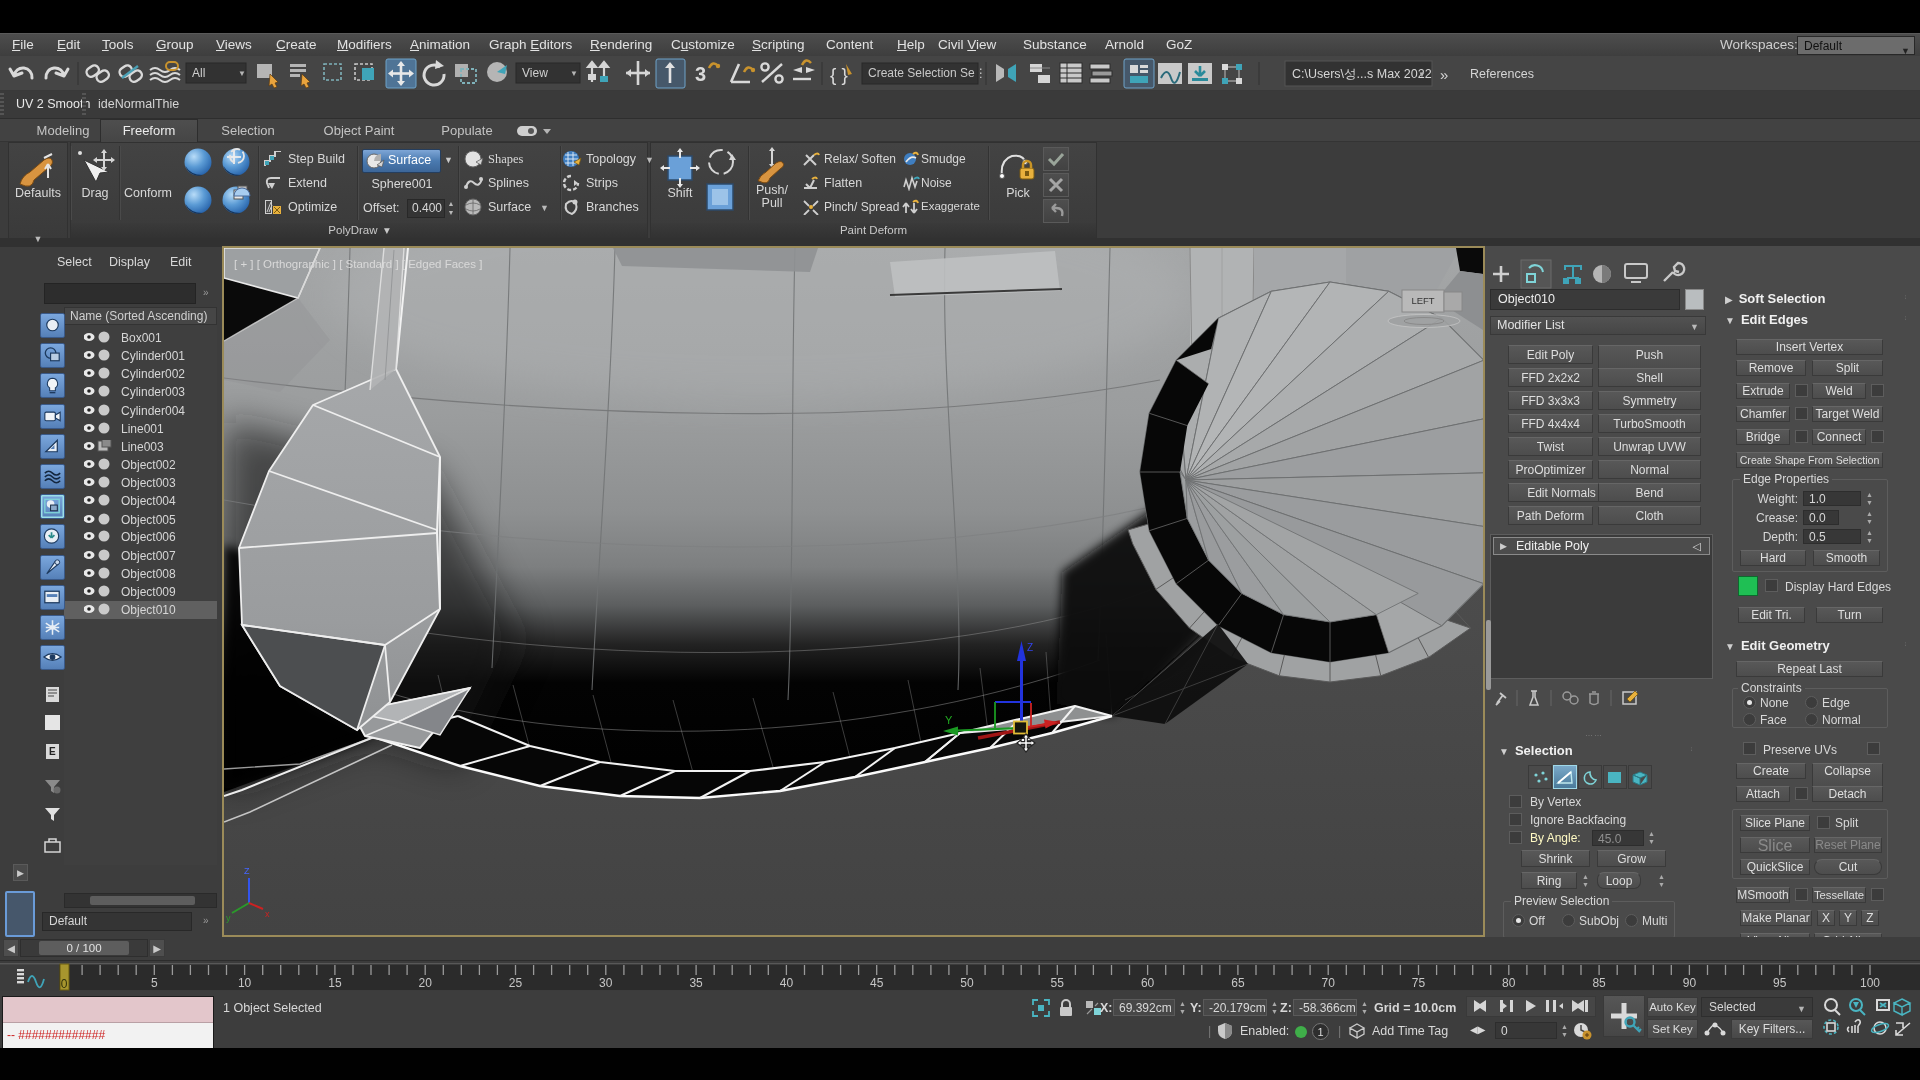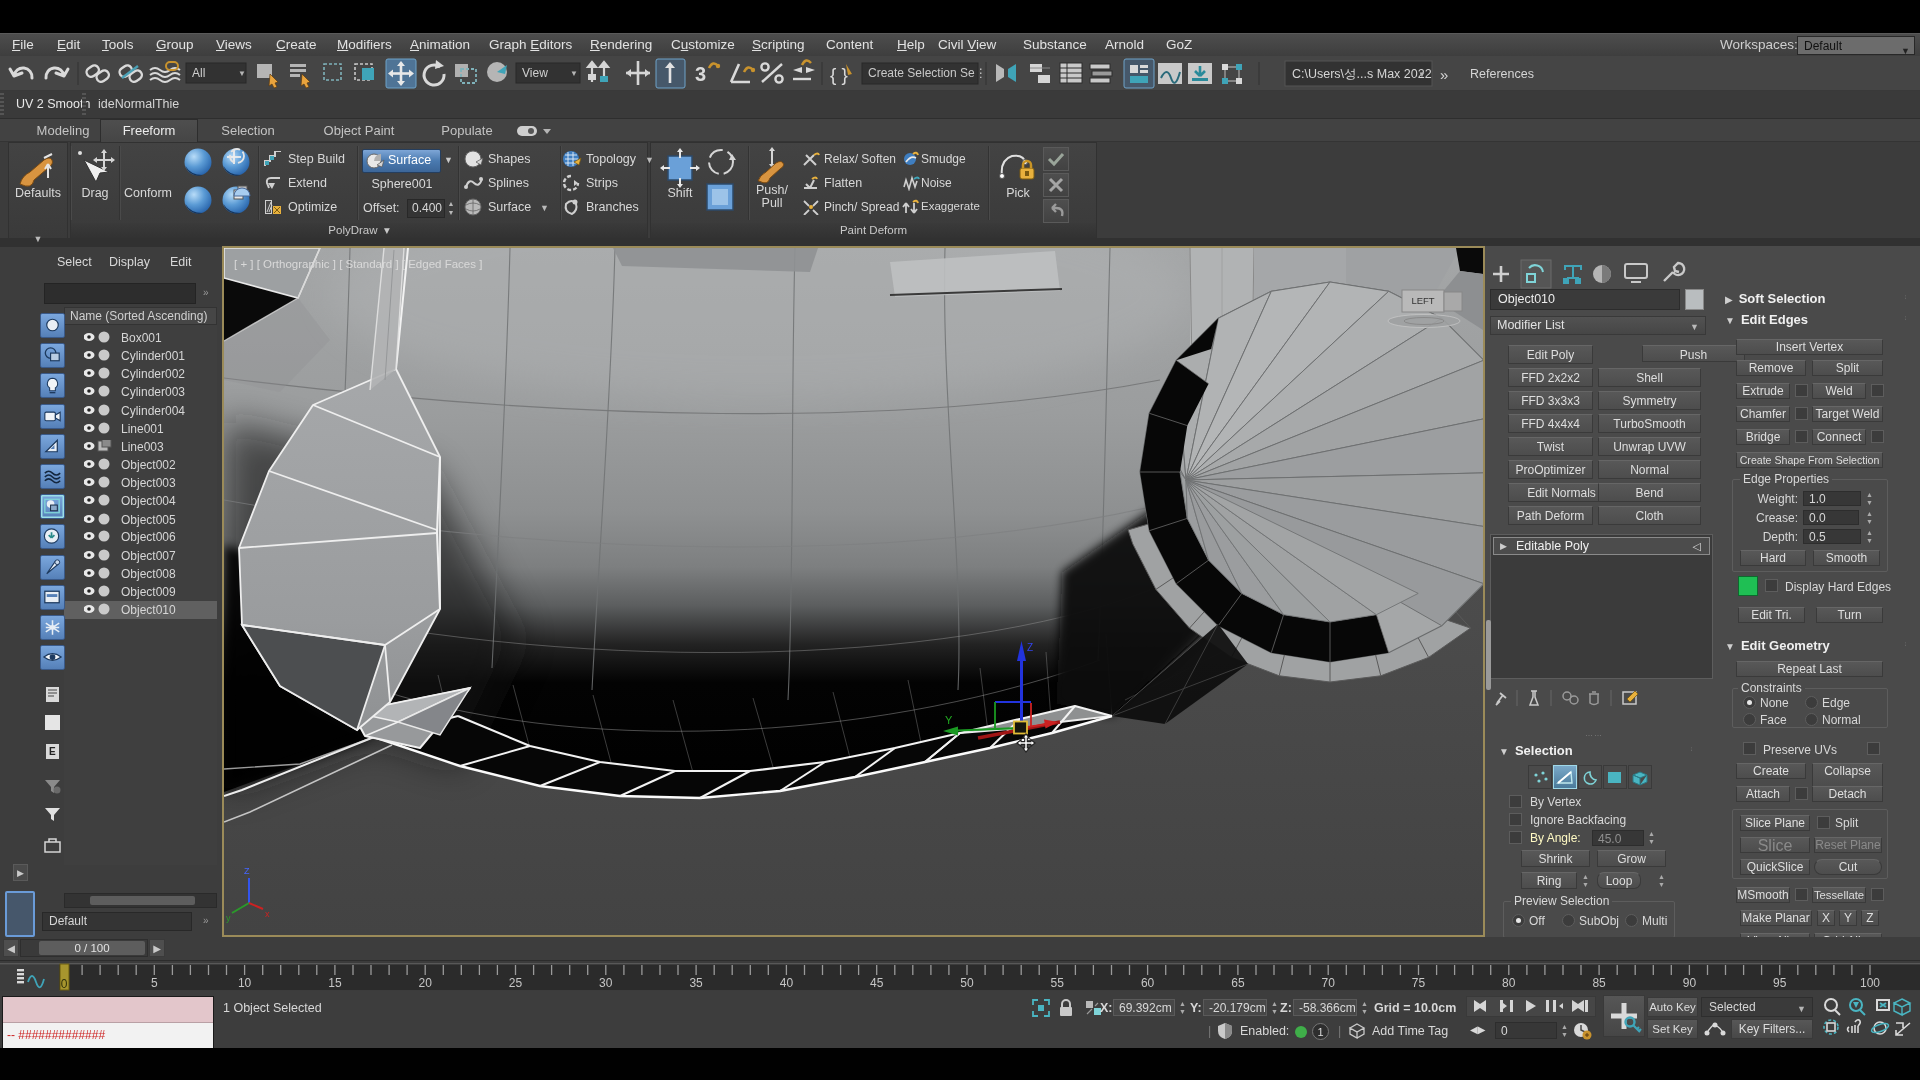--- a/index.html
+++ b/index.html
@@ -330,21 +330,21 @@
       <div class="rtext" style="left:362px;top:35px;width:80px;text-align:center;">Sphere001</div>
       <div class="rtext" style="left:363px;top:59px;">Offset:</div>
       <div style="position:absolute;left:407px;top:57px;width:38px;height:19px;background:#343434;border:1px solid #282828;color:#d8d8d8;font-size:12px;line-height:17px;padding-left:4px;">0.400</div>
       <div style="position:absolute;left:446px;top:57px;width:10px;height:19px;color:#b9b9b9;font-size:7px;line-height:9px;text-align:center;">▲<br>▼</div>
       <div class="rsep" style="left:458px;"></div>
 
       <svg width="20" height="18" style="position:absolute;left:464px;top:8px;">
           <circle cx="9" cy="9" r="8" fill="#e2e2e2" stroke="#666"></circle>
           <path d="M 12 12 l 7 -4 l -2 7 z" fill="#d5d5d5" stroke="#555" stroke-width="0.7"></path>
         </svg>
-      <div class="rtext" style="left:488px;top:10px;">Shapes</div>
+      <div class="rtext" style="left:488px;top:10px;font-family:Liberation Serif, serif;">Shapes</div>
       <svg width="20" height="18" style="position:absolute;left:464px;top:32px;">
           <path d="M 2 13 q 3 -9 8 -4 t 8 -4" fill="none" stroke="#cfcfcf" stroke-width="2"></path>
           <circle cx="2" cy="13" r="2" fill="#cfcfcf"></circle>
           <circle cx="17" cy="5" r="2" fill="#cfcfcf"></circle>
         </svg>
       <div class="rtext" style="left:488px;top:34px;">Splines</div>
       <svg width="20" height="18" style="position:absolute;left:464px;top:56px;">
           <circle cx="9" cy="9" r="8" fill="#b9b9b9" stroke="#666"></circle>
           <path d="M 2 7 q 7 -4 14 0 M 2 11 q 7 4 14 0 M 9 1 v 16" stroke="#666" stroke-width="0.8" fill="none"></path>
         </svg>
@@ -874,21 +874,21 @@
         <circle cx="117" cy="20" r="9" fill="#b5b5b5"></circle>
         <path d="M 117 11 a 9 9 0 0 1 0 18 z" fill="#7a7a7a"></path>
         <rect x="140" y="10" width="22" height="14" rx="2" fill="none" stroke="#c9c9c9" stroke-width="2"></rect>
         <path d="M 146 28 h 10" stroke="#c9c9c9" stroke-width="2"></path>
         <path d="M 179 27 l 9 -9 M 188 18 a 6 6 0 1 0 5 -9 l -4 4 l 1 4 l 4 1" fill="none" stroke="#c9c9c9" stroke-width="2.4"></path>
       </svg>
 <div style="position:absolute;left:5px;top:43px;width:190px;height:21px;background:#3a3a3a;border:1px solid #2c2c2c;color:#ececec;font-size:12.5px;line-height:19px;padding-left:7px;">Object010</div>
 <div style="position:absolute;left:200px;top:43px;width:19px;height:21px;background:#b9bdbf;border:1px solid #888;"></div>
 <div style="position:absolute;left:5px;top:70px;width:216px;height:19px;background:linear-gradient(#525252,#464646);border:1px solid #393939;color:#e2e2e2;font-size:12.5px;line-height:17px;padding-left:6px;">Modifier List<span style="position:absolute;right:6px;top:2px;font-size:9px;color:#b9b9b9;">▼</span></div>
 <div class="cbtn" style="left:23px;top:99px;width:85px;height:19px;line-height:18px;">Edit Poly</div>
-<div class="cbtn" style="left:113px;top:99px;width:103px;height:17px;line-height:18px;margin-left:44px;">Push</div>
+<div class="cbtn" style="left:113px;top:99px;width:103px;height:24px;line-height:18px;">Push</div>
 <div class="cbtn" style="left:23px;top:122px;width:85px;height:19px;line-height:18px;">FFD 2x2x2</div>
 <div class="cbtn" style="left:113px;top:122px;width:103px;height:19px;line-height:18px;">Shell</div>
 <div class="cbtn" style="left:23px;top:145px;width:85px;height:19px;line-height:18px;">FFD 3x3x3</div>
 <div class="cbtn" style="left:113px;top:145px;width:103px;height:19px;line-height:18px;">Symmetry</div>
 <div class="cbtn" style="left:23px;top:168px;width:85px;height:19px;line-height:18px;">FFD 4x4x4</div>
 <div class="cbtn" style="left:113px;top:168px;width:103px;height:19px;line-height:18px;">TurboSmooth</div>
 <div class="cbtn" style="left:23px;top:191px;width:85px;height:19px;line-height:18px;">Twist</div>
 <div class="cbtn" style="left:113px;top:191px;width:103px;height:19px;line-height:18px;">Unwrap UVW</div>
 <div class="cbtn" style="left:23px;top:214px;width:85px;height:19px;line-height:18px;">ProOptimizer</div>
 <div class="cbtn" style="left:113px;top:214px;width:103px;height:19px;line-height:18px;">Normal</div>
@@ -977,21 +977,21 @@
 <div class="chk" style="left:310px;top:184px;"></div>
 <div class="cbtn" style="left:327px;top:183px;width:54px;height:16px;line-height:15px;font-size:12px;">Connect</div>
 <div class="chk" style="left:386px;top:184px;"></div>
 <div class="cbtn" style="left:251px;top:206px;width:147px;height:16px;line-height:15px;font-size:10.6px;">Create Shape From Selection</div>
 <div class="gbox" style="left:247px;top:233px;width:156px;height:93px;"></div>
       <div class="glabel" style="left:255px;top:226px;">Edge Properties</div>
 <div class="ctext" style="left:268px;top:246px;text-align:right;width:45px;">Weight:</div>
 <div class="spin" style="left:318px;top:245px;width:58px;height:15px;line-height:15px;">1.0</div>
 <div class="spinar" style="left:378px;top:245px;">▲<br>▼</div>
 <div class="ctext" style="left:268px;top:265px;text-align:right;width:45px;">Crease:</div>
-<div class="spin" style="left:318px;top:264px;width:56px;height:15px;line-height:15px;">0.0</div>
+<div class="spin" style="left:318px;top:264px;width:36px;height:15px;line-height:15px;">0.0</div>
 <div class="spinar" style="left:378px;top:264px;">▲<br>▼</div>
 <div class="ctext" style="left:268px;top:284px;text-align:right;width:45px;">Depth:</div>
 <div class="spin" style="left:318px;top:283px;width:58px;height:15px;line-height:15px;">0.5</div>
 <div class="spinar" style="left:378px;top:283px;">▲<br>▼</div>
 <div class="cbtn" style="left:255px;top:304px;width:66px;height:16px;line-height:15px;font-size:12px;">Hard</div>
 <div class="cbtn" style="left:328px;top:304px;width:67px;height:16px;line-height:15px;font-size:12px;">Smooth</div>
 <div style="position:absolute;left:253px;top:330px;width:20px;height:20px;background:#1fbf54;border:1px solid #0d6a2d;"></div>
 <div class="chk" style="left:280px;top:333px;"></div>
 <div class="ctext" style="left:300px;top:334px;">Display Hard Edges</div>
 <div class="cbtn" style="left:253px;top:361px;width:67px;height:16px;line-height:15px;font-size:12px;">Edit Tri.</div>
@@ -1033,21 +1033,21 @@
 <div class="cbtn" style="left:332px;top:664px;width:18px;height:16px;line-height:15px;font-size:12px;">X</div>
 <div class="cbtn" style="left:354px;top:664px;width:18px;height:16px;line-height:15px;font-size:12px;">Y</div>
 <div class="cbtn" style="left:376px;top:664px;width:18px;height:16px;line-height:15px;font-size:12px;">Z</div>
 <div class="cbtn" style="left:255px;top:687px;width:70px;height:16px;line-height:15px;font-size:12px;">View Align</div>
 <div class="cbtn" style="left:329px;top:687px;width:68px;height:16px;line-height:15px;font-size:12px;">Grid Align</div>
 <div style="position:absolute;left:1px;top:374px;width:5px;height:70px;background:#9a9a9a;border-radius:2px;"></div>
 </div>
   <div id="belowvp" class="abs">
       <div style="position:absolute;left:3px;top:2px;width:16px;height:18px;background:#4e4e4e;border:1px solid #3a3a3a;color:#c9c9c9;font-size:10px;text-align:center;line-height:17px;">◀</div>
       <div style="position:absolute;left:20px;top:2px;width:128px;height:18px;background:#3a3a3a;border:1px solid #2e2e2e;">
-        <div style="position:absolute;left:18px;top:1px;width:106px;height:14px;background:#5d5d5d;border-radius:2px;color:#e2e2e2;font-size:11.5px;text-align:center;line-height:14px;">0 / 100</div>
+        <div style="position:absolute;left:18px;top:1px;width:90px;height:14px;background:#5d5d5d;border-radius:2px;color:#e2e2e2;font-size:11.5px;text-align:center;line-height:14px;">0 / 100</div>
       </div>
       <div style="position:absolute;left:149px;top:2px;width:16px;height:18px;background:#4e4e4e;border:1px solid #3a3a3a;color:#c9c9c9;font-size:10px;text-align:center;line-height:17px;">▶</div>
     </div>
   <div id="ruler" class="abs">
       <svg width="1920" height="31" style="position:absolute;left:0;top:0;">
         <rect x="0" y="0" width="1920" height="31" fill="#3c3c3c"></rect>
         <rect x="59" y="3" width="1861" height="26" fill="#2b2b2b"></rect>
         <rect x="0" y="2" width="1920" height="1.4" fill="#585858"></rect>
         <line x1="64.0" y1="4" x2="64.0" y2="14" stroke="#9a9a9a" stroke-width="1.3"></line>
         <line x1="82.1" y1="4" x2="82.1" y2="14" stroke="#9a9a9a" stroke-width="1.3"></line>

